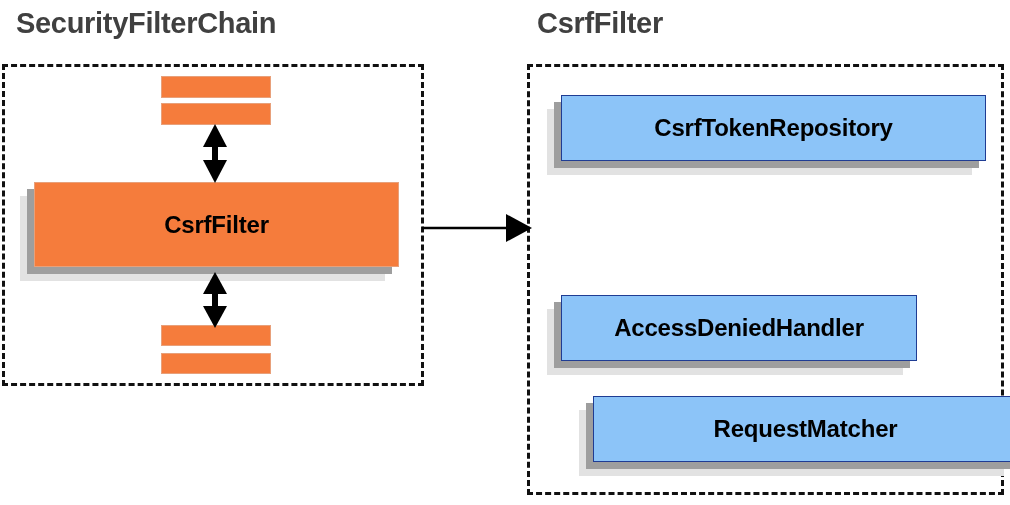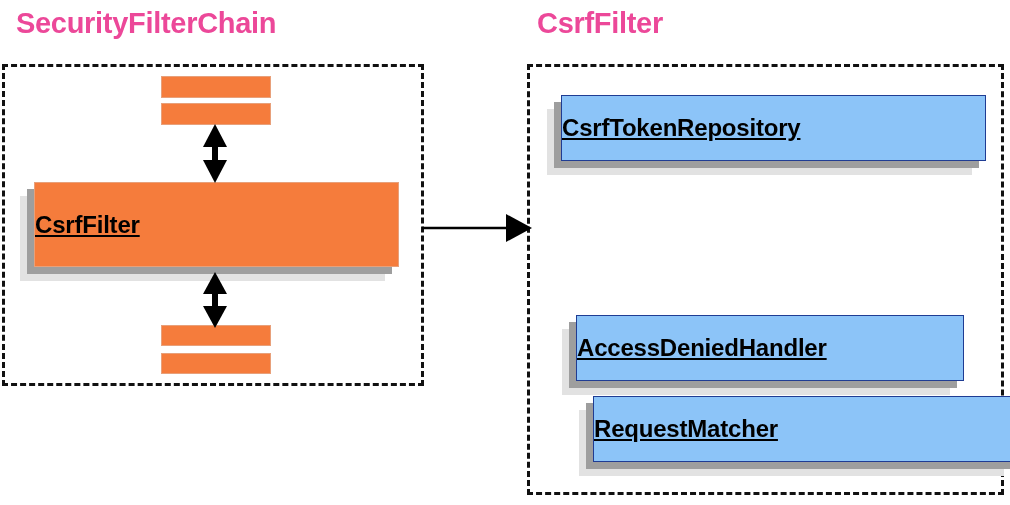--- a/index.html
+++ b/index.html
@@ -12,21 +12,21 @@
     width: 1010px;
     height: 505px;
     background: #ffffff;
     font-family: "Liberation Sans", sans-serif;
     overflow: hidden;
   }
   .panel-title {
     position: absolute;
     font-size: 29px;
     font-weight: bold;
-    color: #ec4899;
+    color: #404040;
     letter-spacing: -0.3px;
     white-space: nowrap;
     line-height: 34px;
   }
   .dashed-box {
     position: absolute;
     border: 3px dashed #111111;
     box-sizing: border-box;
     background: transparent;
   }
@@ -51,21 +51,21 @@
   }
   .stack .face {
     position: absolute;
     top: 0;
     left: 0;
     width: 100%;
     height: 100%;
     box-sizing: border-box;
     display: flex;
     align-items: center;
-    text-decoration: underline;
+    justify-content: center;
   }
   .stack .face .label {
     font-size: 24px;
     font-weight: bold;
     color: #000000;
     letter-spacing: -0.2px;
     white-space: nowrap;
   }
   .orange .face {
     background: #F57C3C;
@@ -120,21 +120,21 @@
 
   <div class="stack blue" style="left:561px; top:95px; width:425px; height:66px;">
     <div class="sh2"></div>
     <div class="sh1"></div>
     <div class="face">
       <span class="label">CsrfTokenRepository</span>
     </div>
   </div>
 
 
-  <div class="stack blue" style="left:576px; top:295px; width:388px; height:66px;margin-top:20px;">
+  <div class="stack blue" style="left:561px; top:295px; width:356px; height:66px;">
     <div class="sh2"></div>
     <div class="sh1"></div>
     <div class="face">
       <span class="label">AccessDeniedHandler</span>
     </div>
   </div>
 
   <div class="stack blue" style="left:561px; top:396px; width:425px; height:66px;margin-left:32px;">
     <div class="sh2"></div>
     <div class="sh1"></div>

